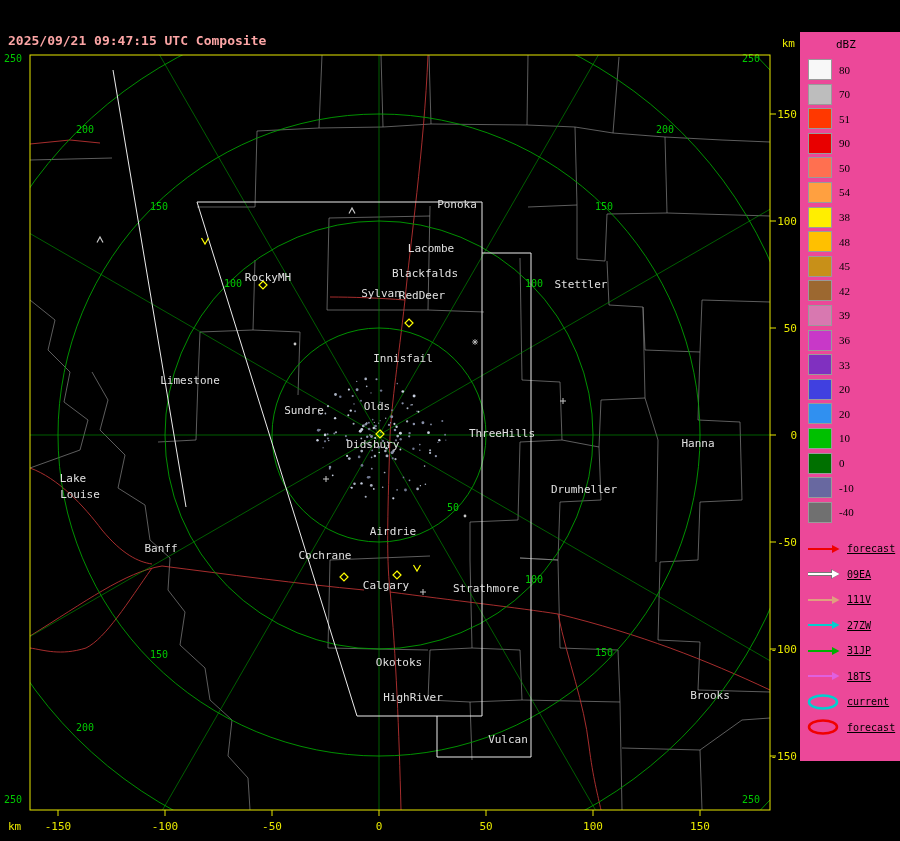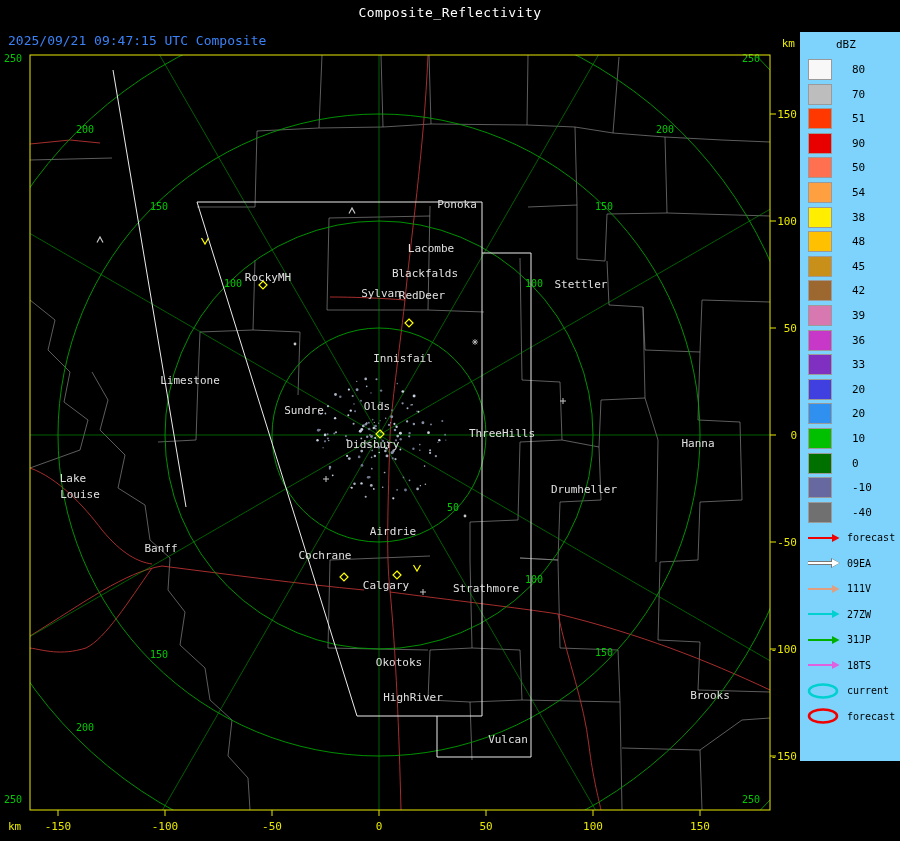--- a/index.html
+++ b/index.html
@@ -1,35 +1,34 @@
 <!DOCTYPE html>
 <html><head>
 <meta charset="utf-8">
 <style>
   html,body{margin:0;padding:0;background:#000;width:900px;height:841px;overflow:hidden;
             font-family:"DejaVu Sans Mono", monospace;}
   #root{position:relative;width:900px;height:841px;background:#000;}
   #titlebar{position:absolute;top:5px;left:0;width:900px;text-align:center;color:#ffffff;
             font-size:13px;letter-spacing:.5px;}
-  #timestamp{position:absolute;top:33px;left:8px;color:#3b82f6;font-size:13px;}
+  #timestamp{position:absolute;top:33px;left:8px;color:#fca5a5;font-size:13px;font-weight:bold;}
   #map-container{position:absolute;top:0;left:0;width:800px;height:841px;}
-  #side-panel{position:absolute;left:800px;top:32px;width:100px;height:729px;background:#7dd3fc;}
+  #side-panel{position:absolute;left:800px;top:32px;width:100px;height:729px;background:#ec4899;}
   #dbz-title{margin:6px 0 8px 36px;font-size:11px;color:#000;}
   .cb-row{display:flex;align-items:center;height:21px;margin:0 0 3.6px 8px;}
   .cb-swatch{width:24px;height:21px;border:1px solid #9a9a9a;box-sizing:border-box;}
-  .cb-label{margin-left:20px;font-size:11px;color:#000;}
-  #legend{margin-top:5px;}
+  .cb-label{margin-left:7px;font-size:11px;color:#000;font-family:Liberation Serif, serif;}
+  #legend{margin-top:16px;text-decoration:underline;}
   .lg-row{display:flex;align-items:center;height:20px;margin:0 0 5.5px 6px;}
   .lg-label{margin-left:5px;font-size:10px;color:#000;}
 </style>
 </head>
 <body>
 
 <div id="root">
-  <div id="titlebar">Composite_Reflectivity</div>
   <div id="timestamp">2025/09/21 09:47:15 UTC Composite</div>
   <div id="map-container"><svg width="800" height="841" viewBox="0 0 800 841">
         <defs>
           <clipPath id="plotclip">
             <rect x="30" y="55" width="740" height="755"></rect>
           </clipPath>
         </defs>
         <g clip-path="url(#plotclip)">
           <path d="M30,160 L112,158" stroke="#8c8c8c" stroke-width="0.7" fill="none" opacity="0.95"></path>
           <path d="M322,55 L319,128 L257,131 L255,207 L197,207" stroke="#8c8c8c" stroke-width="0.7" fill="none" opacity="0.95"></path>

